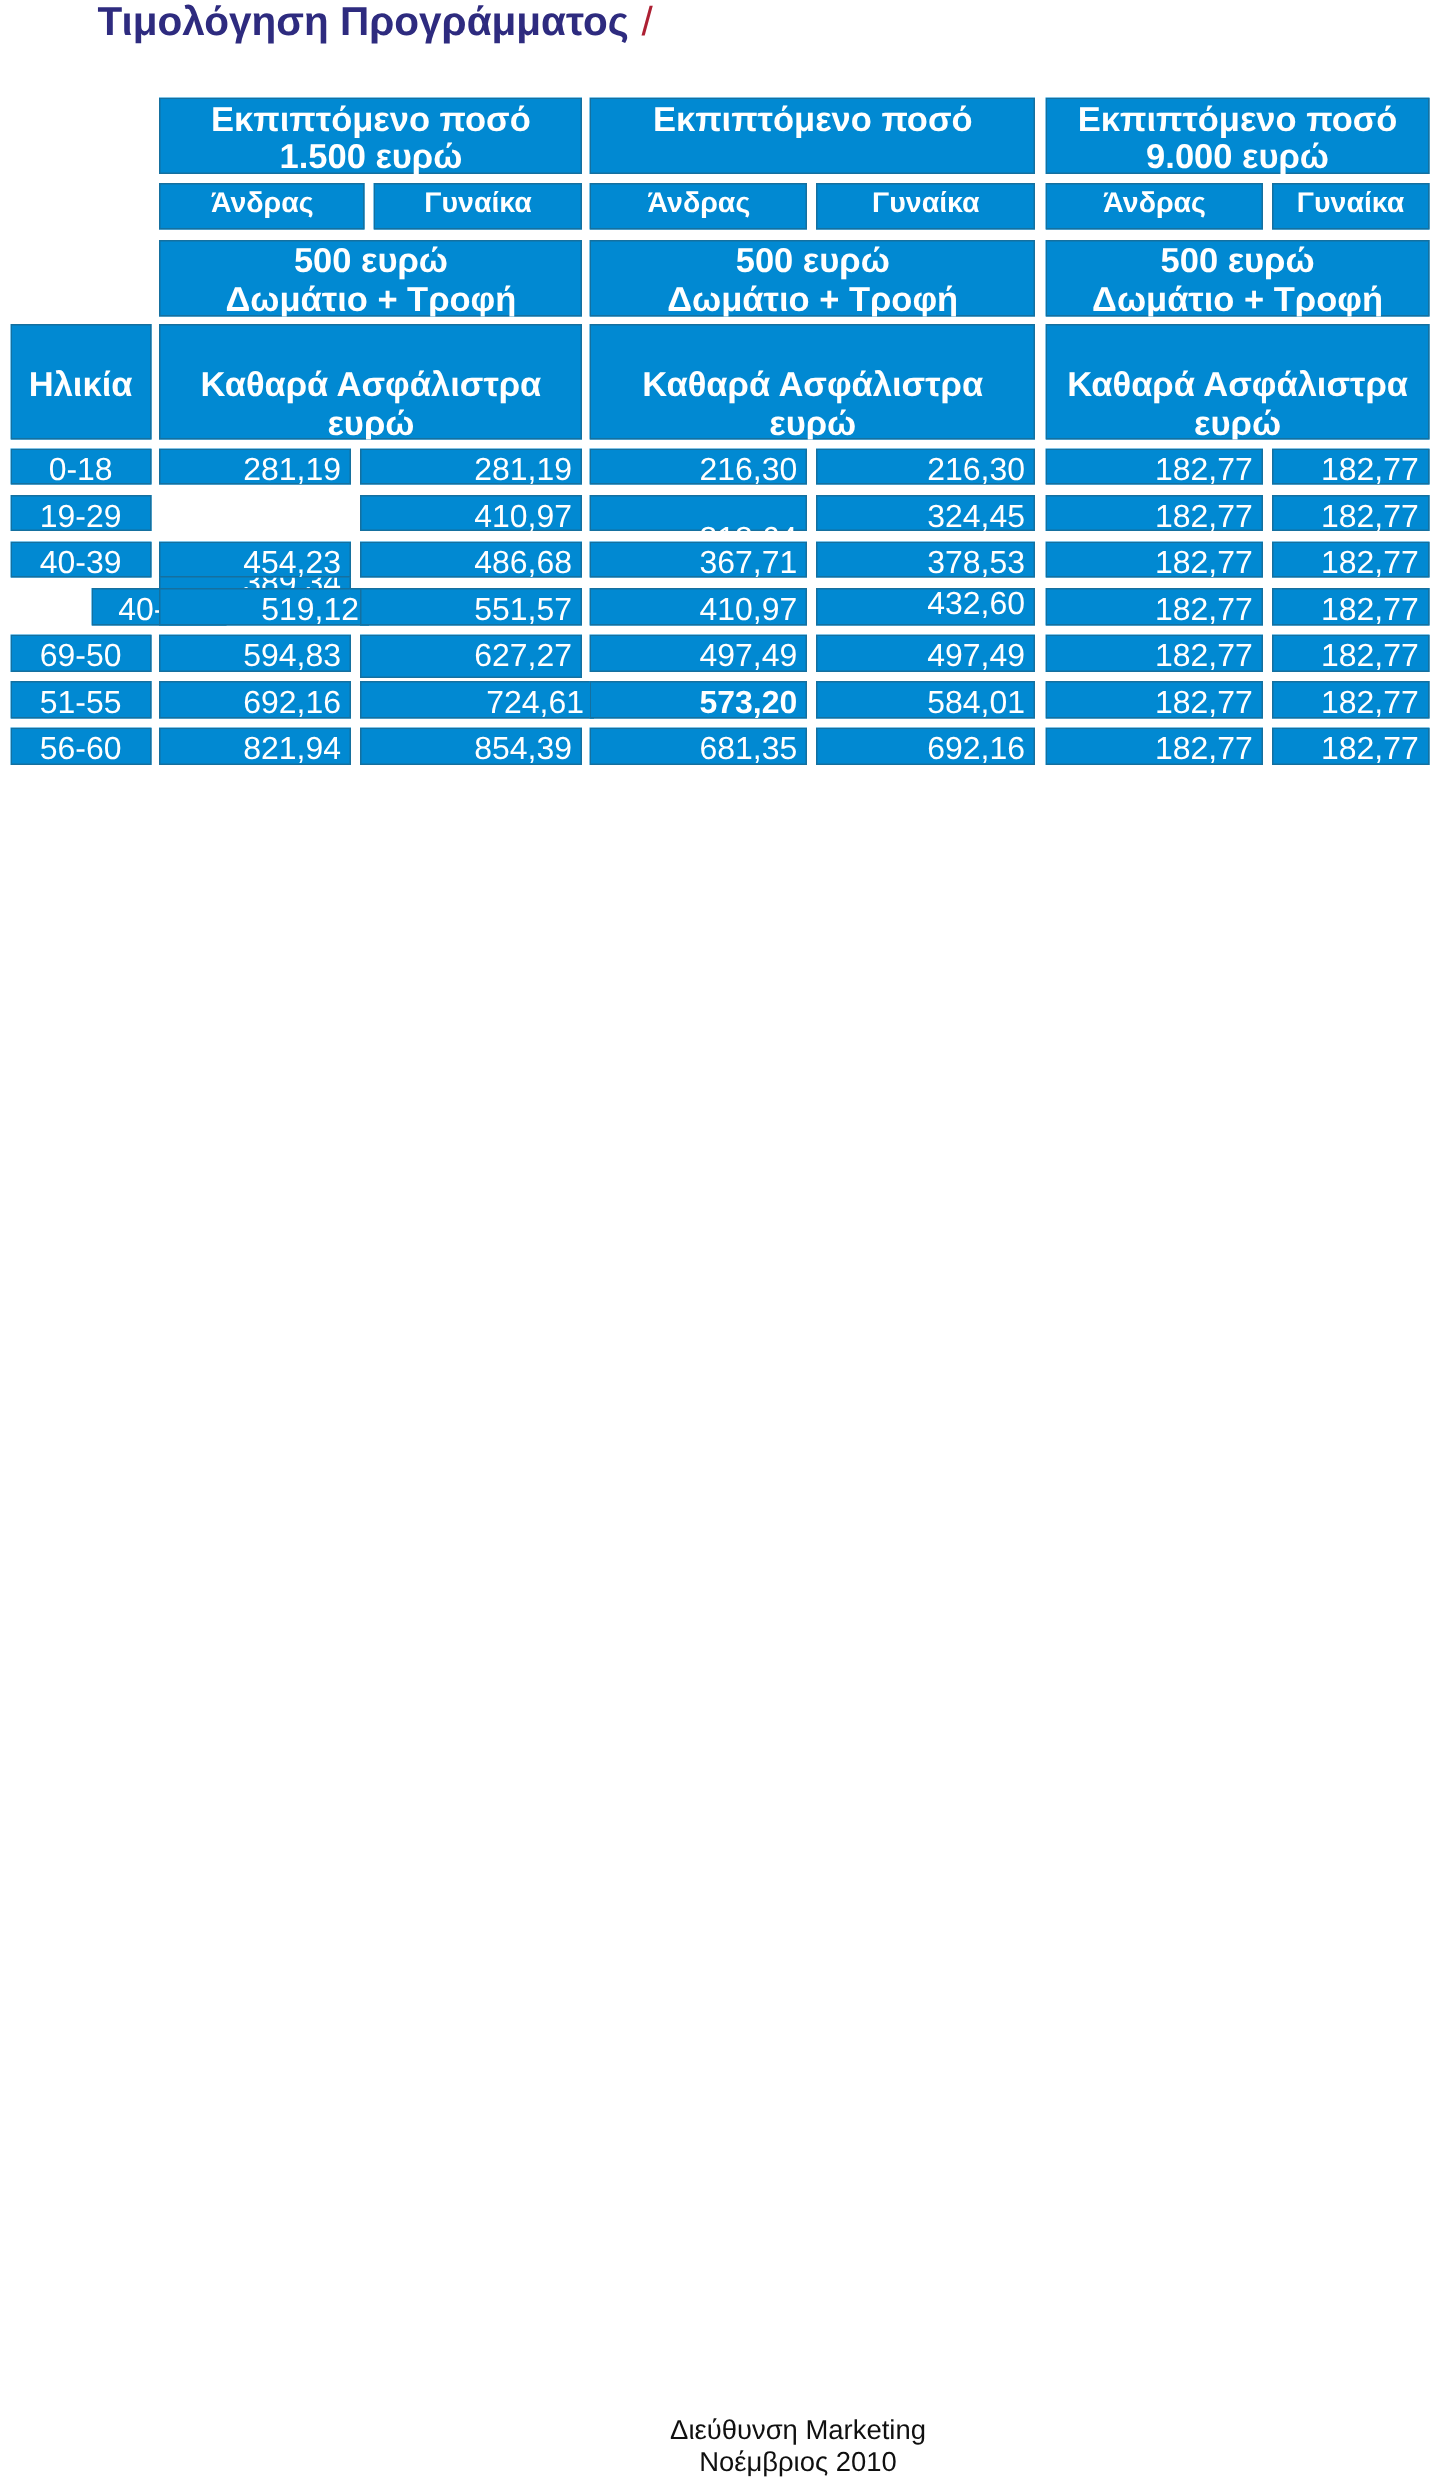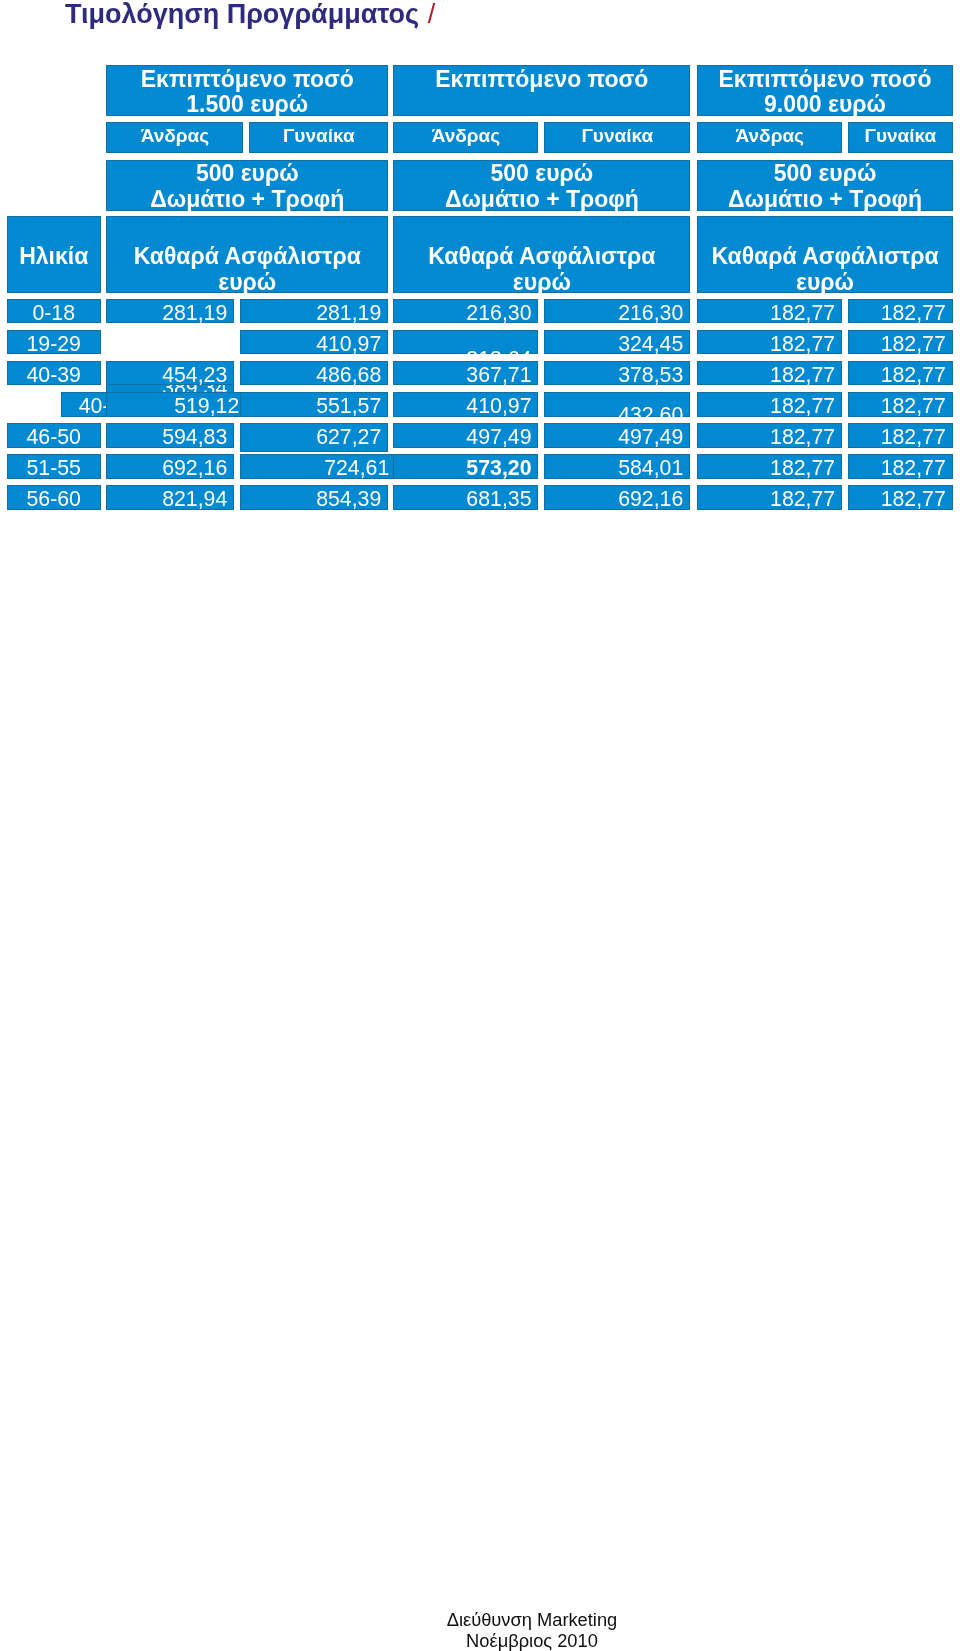--- a/index.html
+++ b/index.html
@@ -264,37 +264,37 @@
         <div class="tx" style="top: 4.2px;">
           <div>551,57</div>
         </div>
       </div>
       <div class="cell data" style="left: 393.4px; top: 392.15px; width: 145.1px; height: 24.4px;">
         <div class="tx" style="top: 4.2px;">
           <div>410,97</div>
         </div>
       </div>
       <div class="cell data" style="left: 544.2px; top: 392.15px; width: 146.1px; height: 24.4px;">
-        <div class="tx" style="top: 13px;">
+        <div class="tx" style="top: 0;">
           <div>432,60</div>
         </div>
       </div>
       <div class="cell data" style="left: 697.3px; top: 392.15px; width: 144.9px; height: 24.4px;">
         <div class="tx" style="top: 4.2px;">
           <div>182,77</div>
         </div>
       </div>
       <div class="cell data" style="left: 848px; top: 392.15px; width: 104.8px; height: 24.4px;">
         <div class="tx" style="top: 4.2px;">
           <div>182,77</div>
         </div>
       </div>
       <div class="cell agecell" style="left: 6.9px; top: 423.2px; width: 93.7px; height: 24.4px;">
         <div class="tx" style="top: 4px;">
-          <div>46-50</div>
+          <div>69-50</div>
         </div>
       </div>
       <div class="cell data" style="left: 106.3px; top: 423.2px; width: 128px; height: 24.4px;">
         <div class="tx" style="top: 4.2px;">
           <div>594,83</div>
         </div>
       </div>
       <div class="cell data" style="left: 240.3px; top: 423.2px; width: 148px; height: 29px;">
         <div class="tx" style="top: 4.2px;">
           <div>627,27</div>

